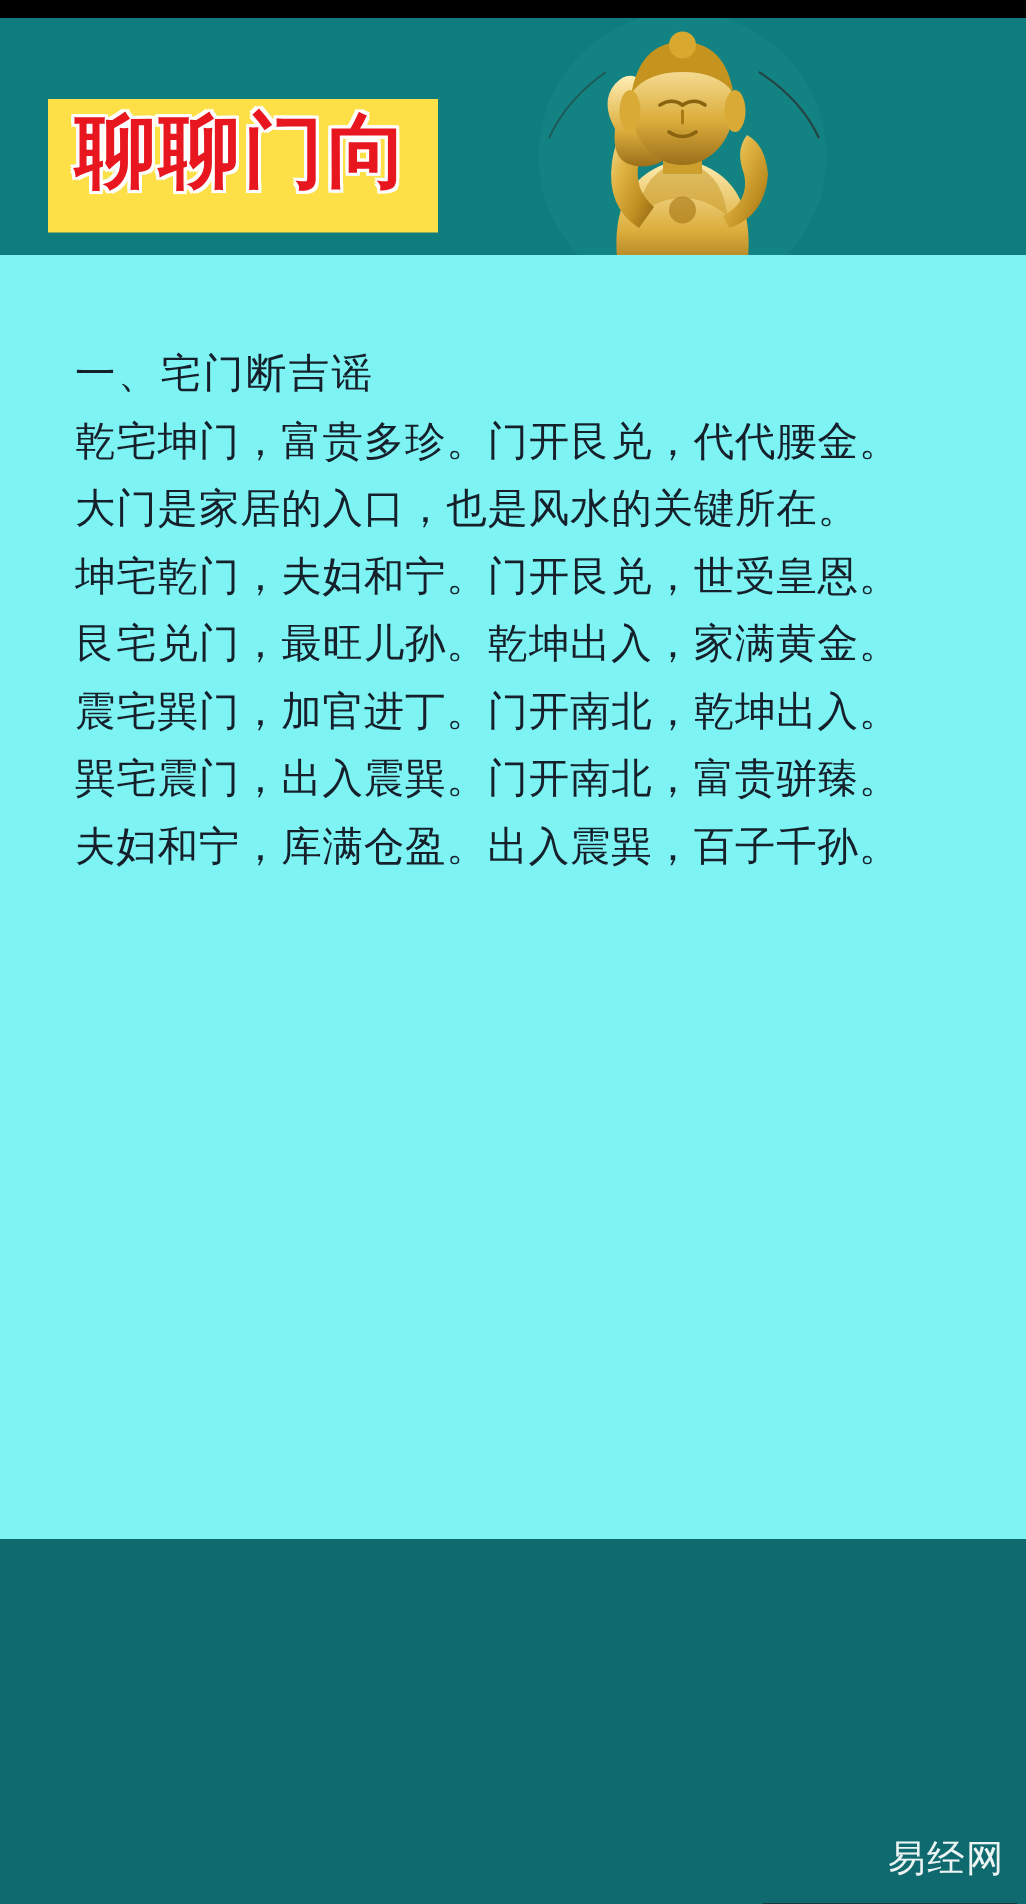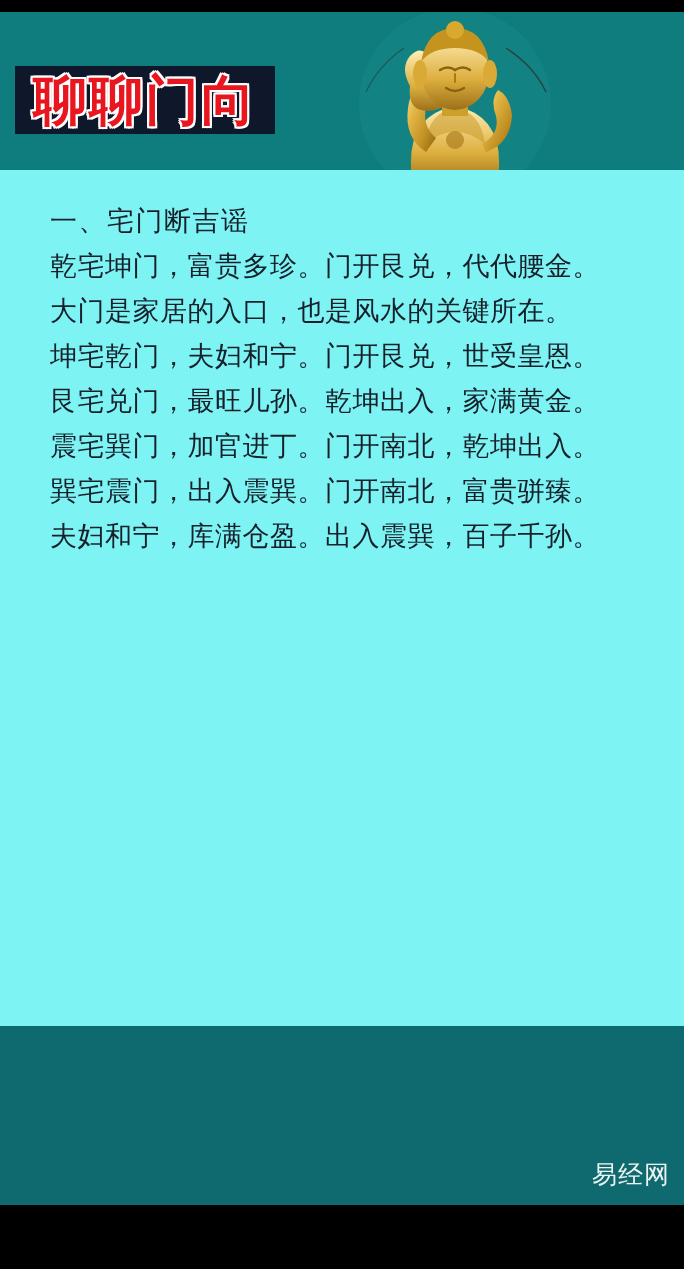--- a/index.html
+++ b/index.html
@@ -32,24 +32,24 @@
   .header {
     position: absolute;
     left: 0; top: 12px;
     width: 684px;
     height: 158px;
     background: #0f7d7d;
     overflow: hidden;
   }
   .title-wrap {
     position: absolute;
-    left: 15px;
+    left: 32px;
     top: 54px;
-    background: #0f172a;
-    padding: 6px 18px 4px 18px;
+    background: #fde047;
+    padding: 6px 18px 25px 18px;
   }
   .title {
     font-family: "DejaVu Sans", sans-serif;
     font-weight: bold;
     font-size: 54px;
     line-height: 58px;
     letter-spacing: 2px;
     color: #e8161f;
     text-shadow:
        2px 0 0 #ffffff, -2px 0 0 #ffffff,
@@ -72,40 +72,41 @@
   .content {
     position: absolute;
     left: 0;
     top: 170px;
     width: 684px;
     height: 856px;
     background: #7df3f3;
   }
   .content-inner {
     padding: 28px 44px 0 50px;
+    margin-top: 29px;
   }
   .line {
     font-family: "DejaVu Sans", "Liberation Sans", sans-serif;
     font-size: 27px;
     line-height: 45px;
     color: #15202b;
     letter-spacing: 0.5px;
     white-space: pre-wrap;
     word-break: break-all;
   }
   .line.heading {
     letter-spacing: 1.5px;
   }
   
   .footer {
     position: absolute;
     left: 0;
     top: 1026px;
     width: 684px;
-    height: 179px;
+    height: 243px;
     background: #0e6a6e;
   }
   .watermark {
     position: absolute;
     right: 14px;
     bottom: 14px;
     font-family: "DejaVu Sans", "Liberation Sans", sans-serif;
     font-size: 25px;
     color: #ffffff;
     opacity: 0.92;

